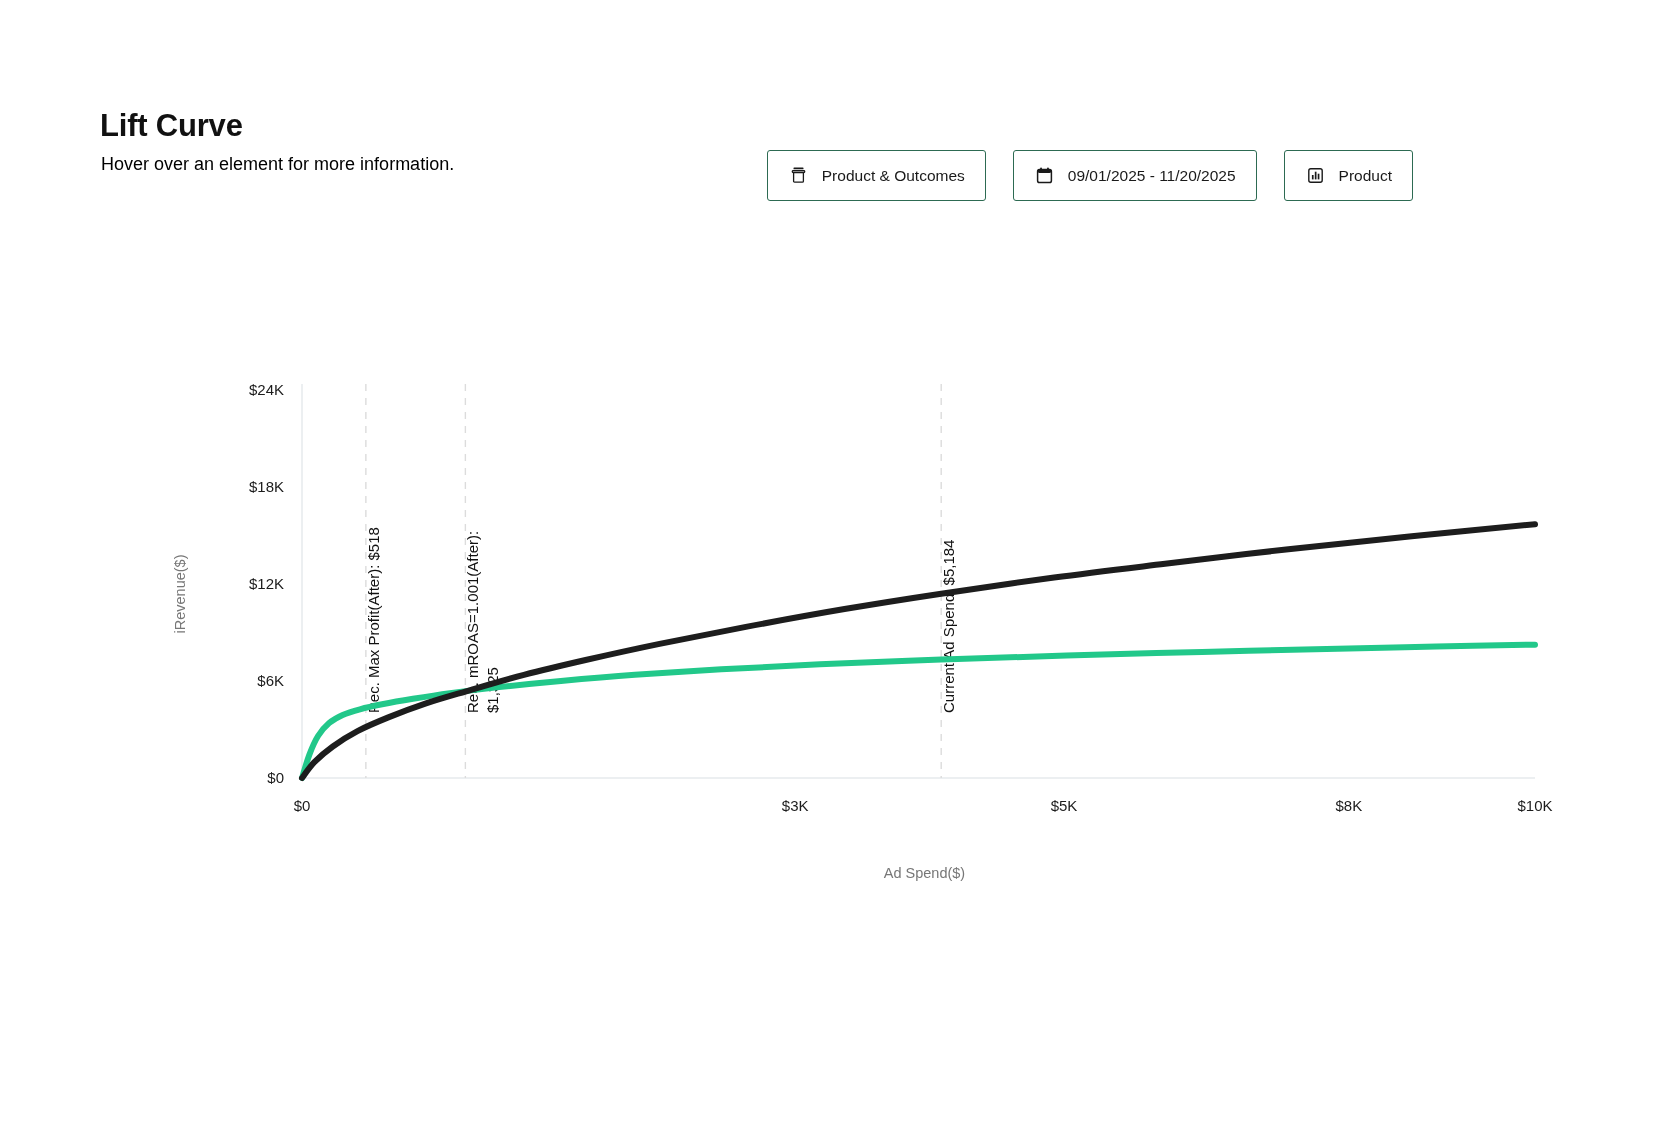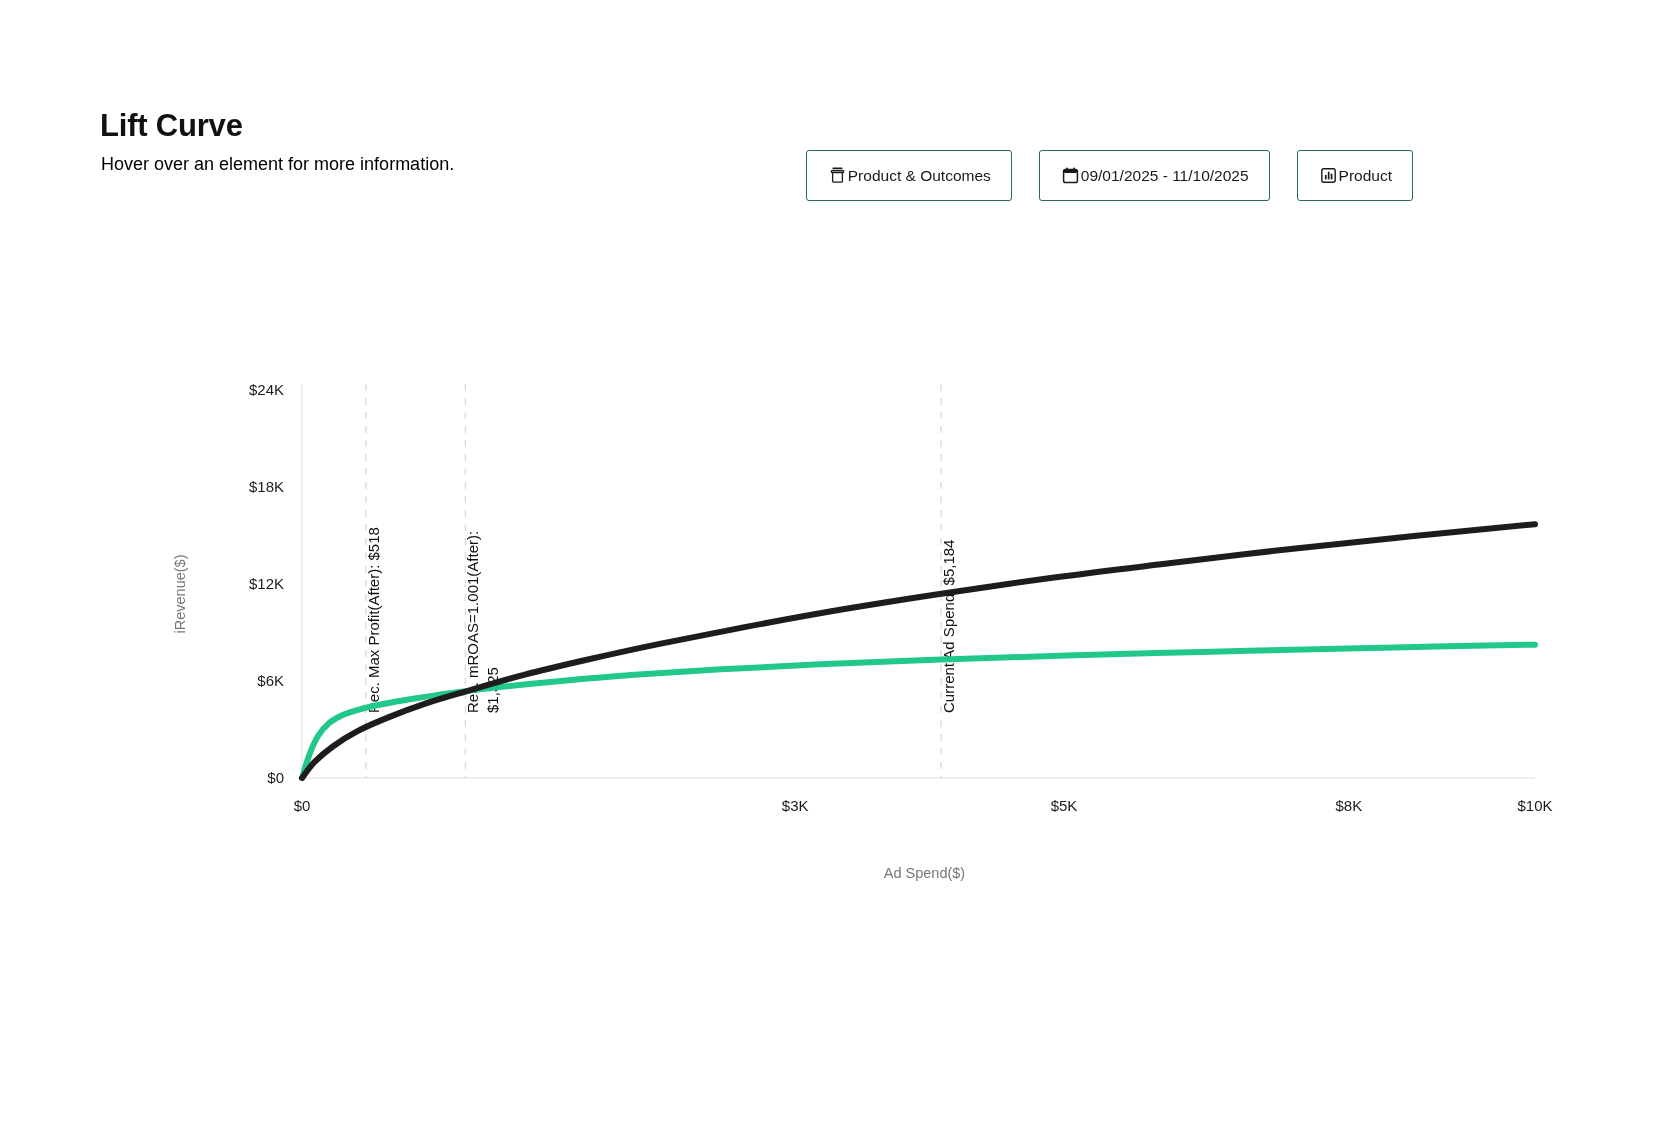--- a/index.html
+++ b/index.html
@@ -22,21 +22,21 @@
   .subtitle {
     position: absolute; left: 101px; top: 155px;
     font-size: 18px; color: #000000; line-height: 1;
   }
 
   .controls {
     position: absolute; right: 267px; top: 150px;
     display: flex; gap: 27px; align-items: center;
   }
   .ctrl-btn {
-    display: flex; align-items: center; 
+    display: flex; align-items: center; gap: 13px;
     height: 51px; padding: 16px 20px;
     border: 1.4px solid #2d6a52;
     border-radius: 3px;
     background: #ffffff;
     font-size: 15.5px; color: #1a1a1a;
     cursor: pointer; white-space: nowrap;
   }
   .ctrl-btn .glyph { display: flex; align-items: center; justify-content: center; width: 21px; height: 21px; }
   .ctrl-btn .glyph svg { display: block; }
 
@@ -83,21 +83,21 @@
 
       <button class="ctrl-btn">
         <span class="glyph">
           <svg width="19" height="19" viewBox="0 0 19 19" fill="none">
             <rect x="2.6" y="3.6" width="13.8" height="13" rx="1.8" stroke="#1a1a1a" stroke-width="1.5"></rect>
             <rect x="2.6" y="3.6" width="13.8" height="3.5" rx="1.8" fill="#1a1a1a"></rect>
             <rect x="5.2" y="1.4" width="1.7" height="4" rx="0.8" fill="#1a1a1a"></rect>
             <rect x="12.1" y="1.4" width="1.7" height="4" rx="0.8" fill="#1a1a1a"></rect>
           </svg>
         </span>
-        <span>09/01/2025 - 11/10/2025</span>
+        <span>09/01/2025 - 11/20/2025</span>
       </button>
 
       <button class="ctrl-btn">
         <span class="glyph">
           <svg width="19" height="19" viewBox="0 0 19 19" fill="none">
             <rect x="2.8" y="2.8" width="13.4" height="13.4" rx="2" stroke="#1a1a1a" stroke-width="1.4"></rect>
             <rect x="5.9" y="9.0" width="1.7" height="4.4" fill="#1a1a1a"></rect>
             <rect x="8.8" y="5.7" width="1.7" height="7.7" fill="#1a1a1a"></rect>
             <rect x="11.7" y="7.7" width="1.7" height="5.7" fill="#1a1a1a"></rect>
           </svg>

